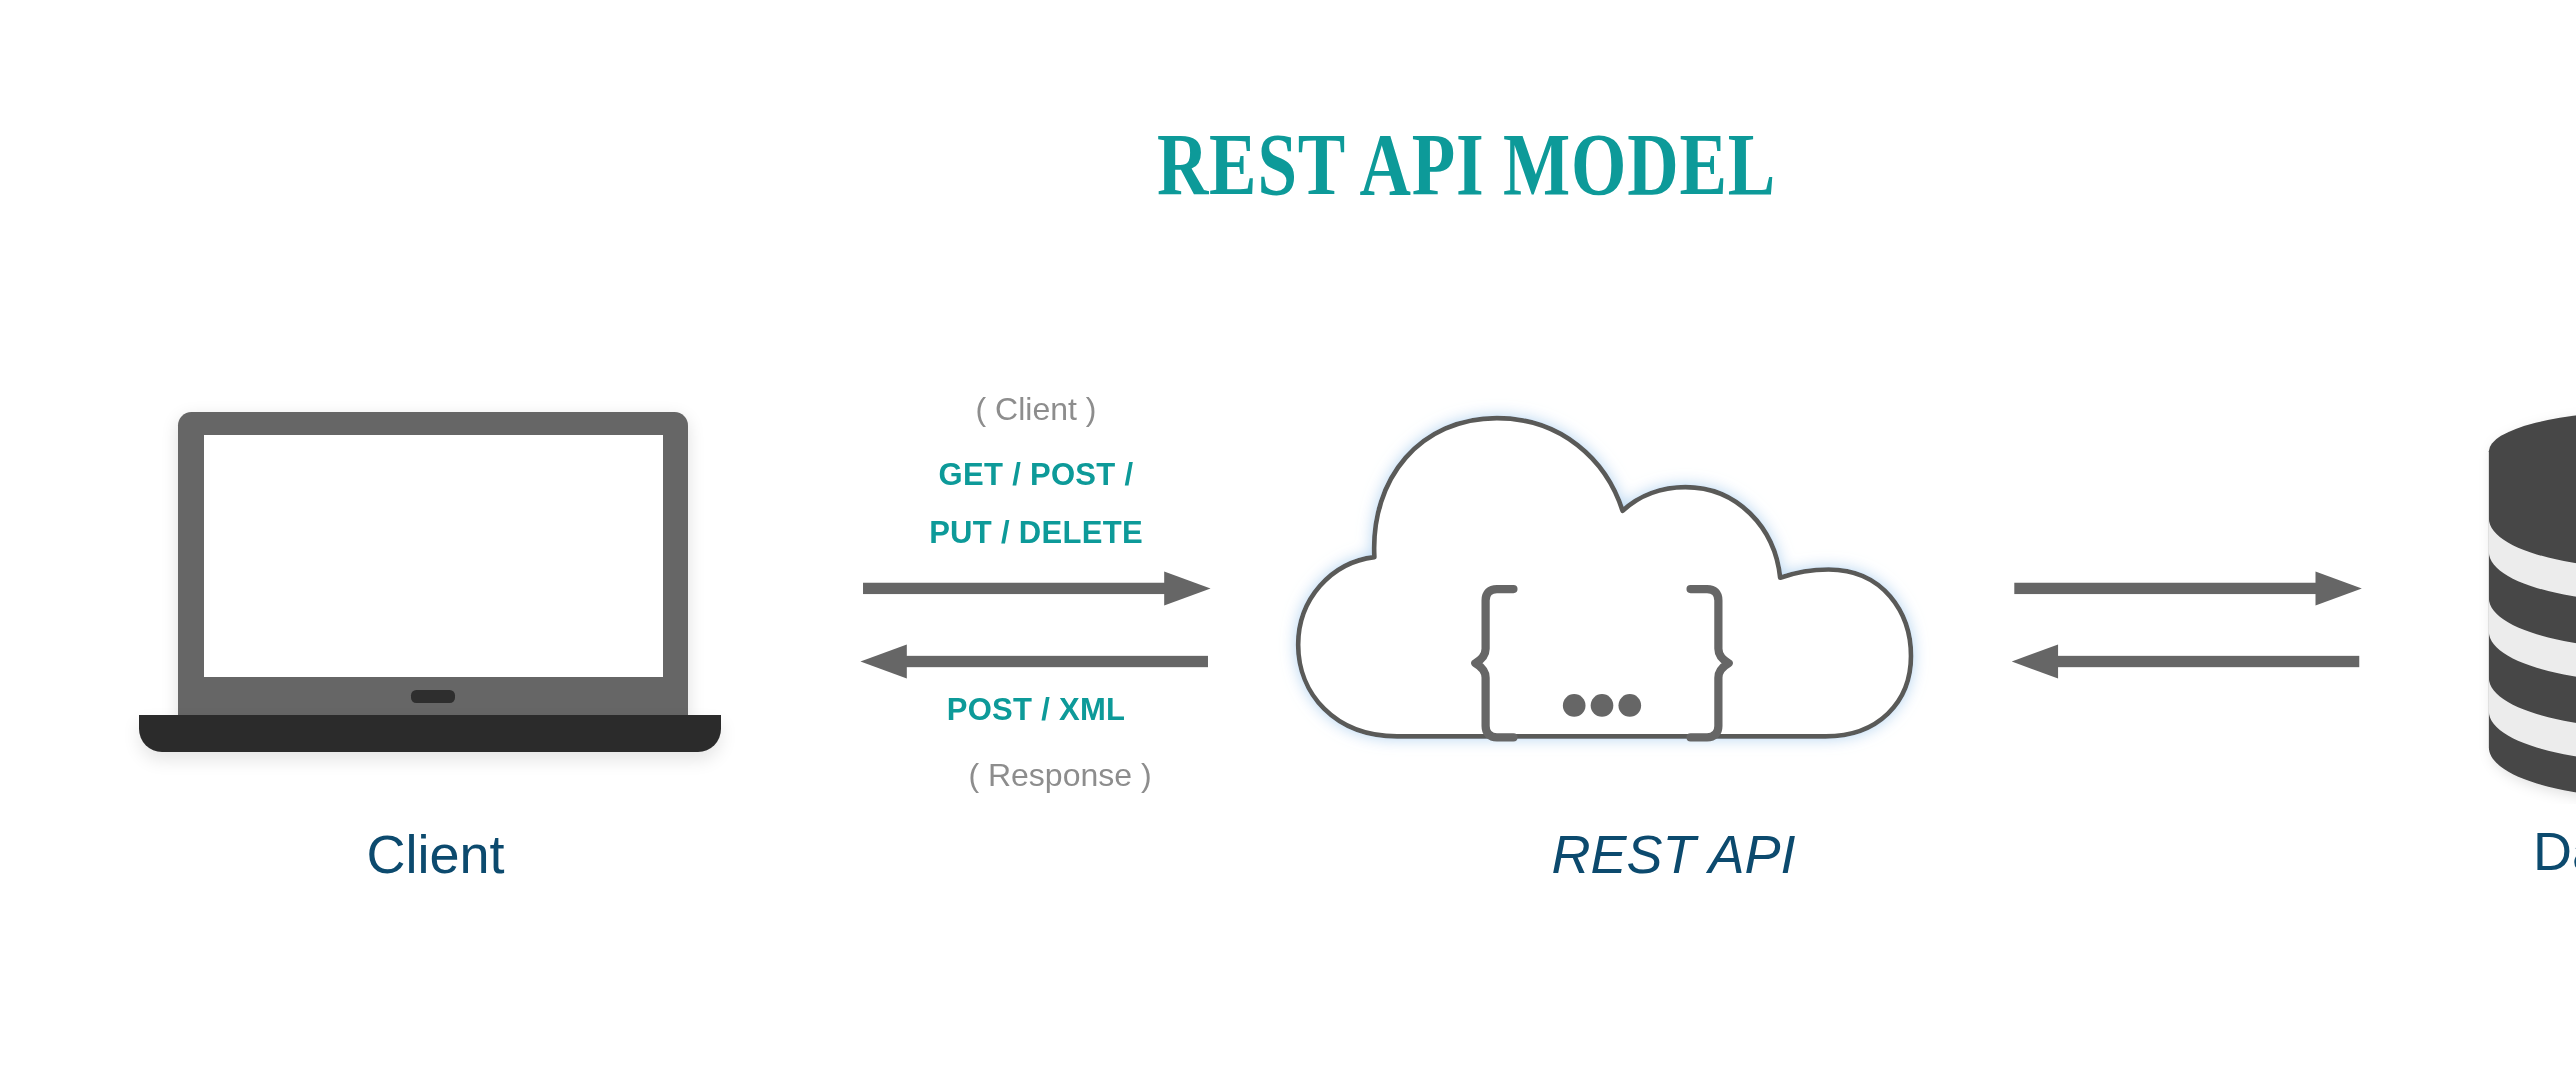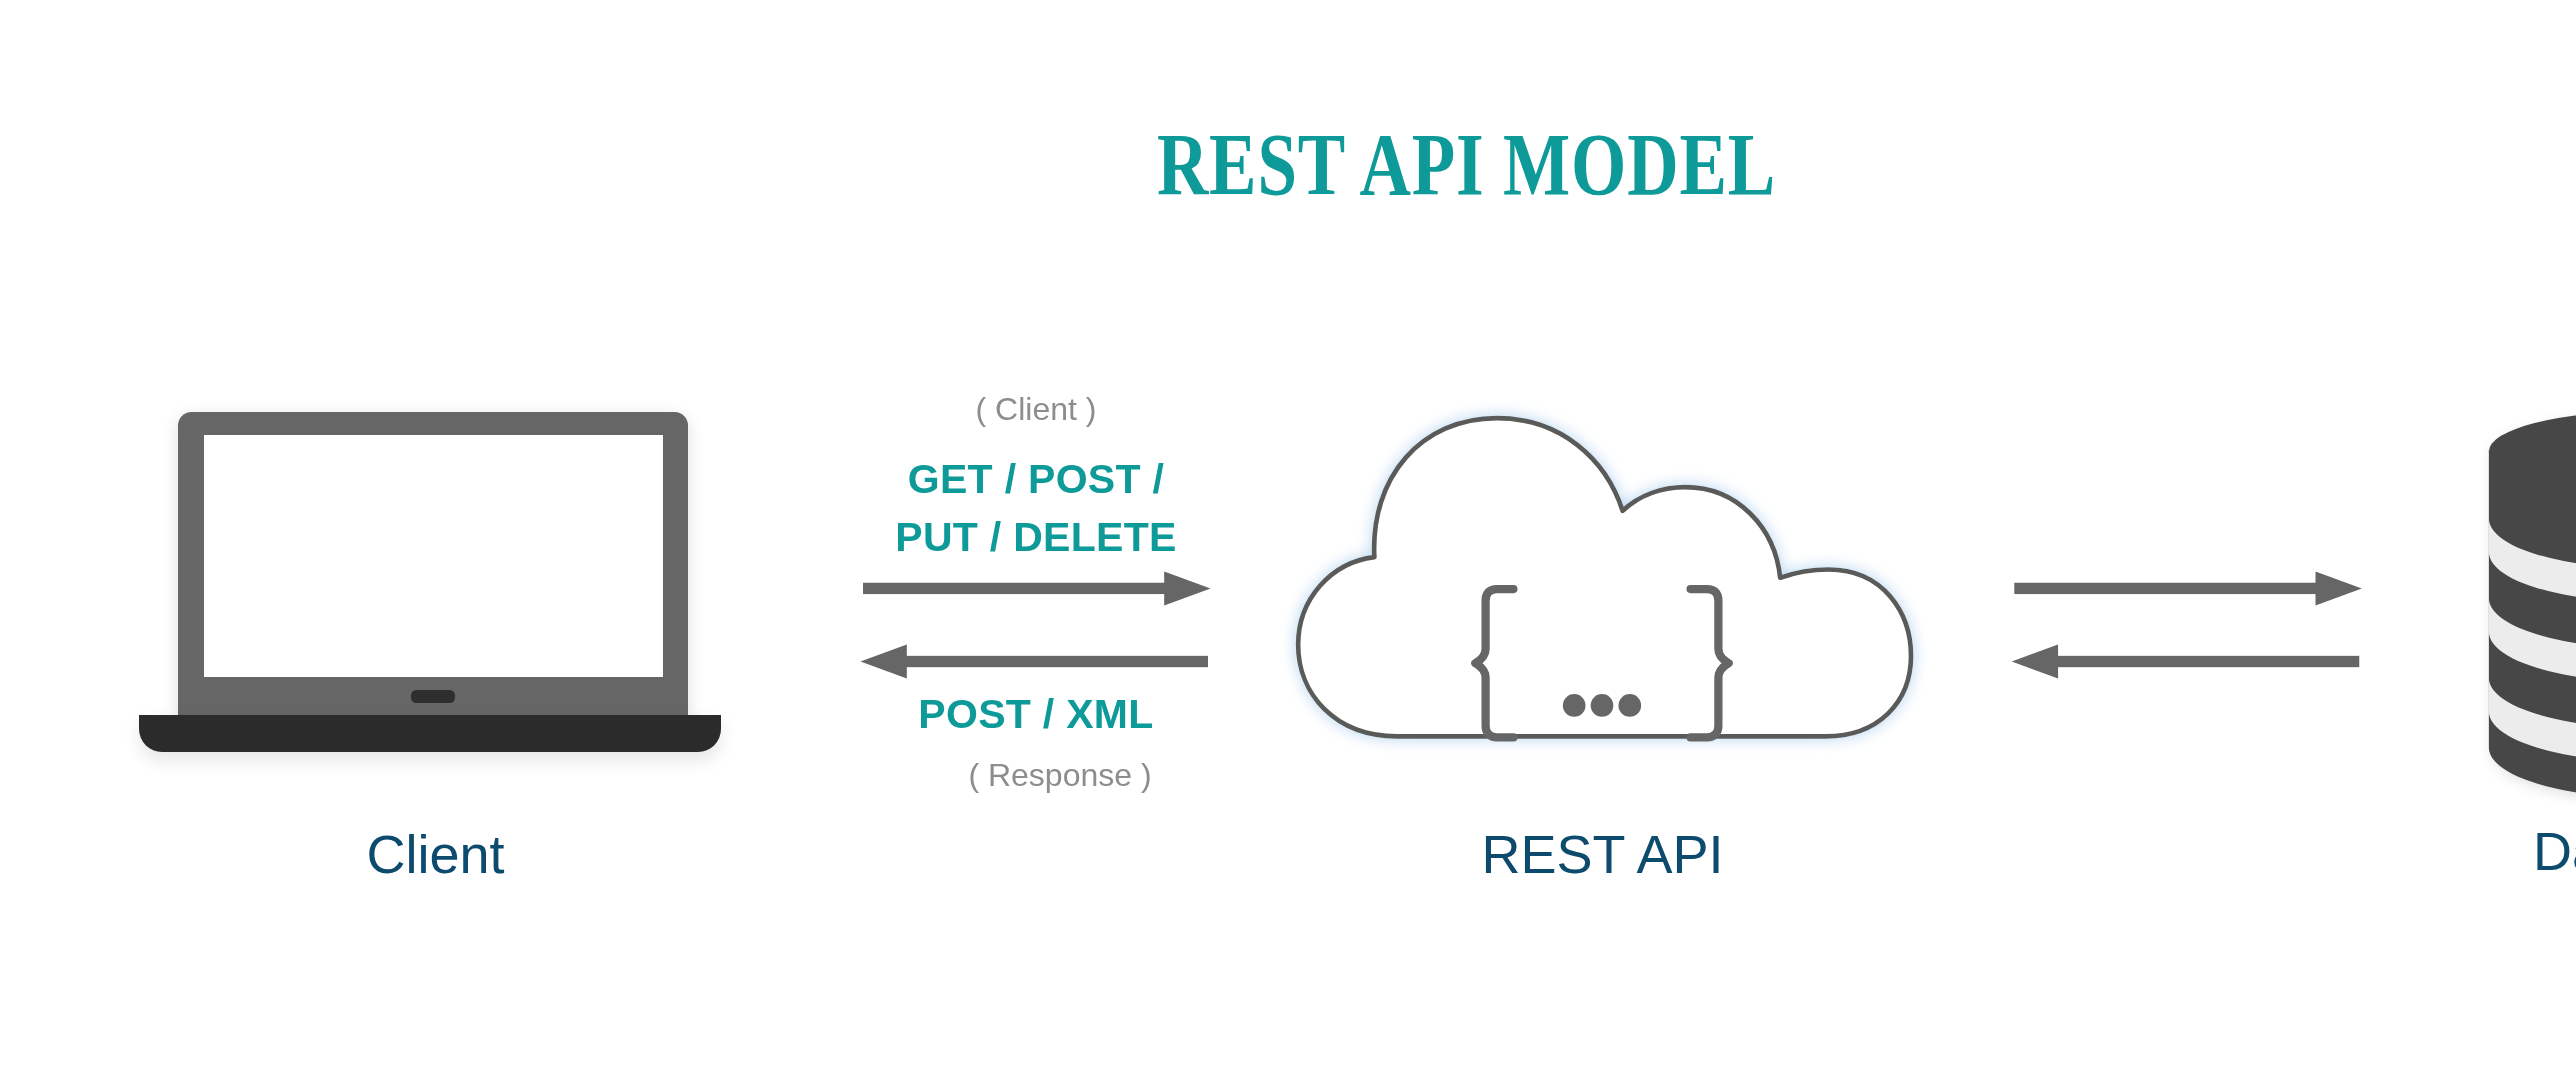--- a/index.html
+++ b/index.html
@@ -135,34 +135,34 @@
     white-space: nowrap;
     line-height: 1;
   }
   .ann-muted {
     color: #8d8d8d;
     font-size: 32px;
     font-weight: 400;
   }
   .ann-teal {
     color: #0d9a99;
-    font-size: 41px;
+    font-size: 31px;
     font-weight: 700;
     letter-spacing: 0.3px;
   }
 
   .ann-request   { left: 840px; top: 393px; }
   .ann-methods-1 { left: 840px; top: 459px; }
   .ann-methods-2 { left: 840px; top: 517px; }
   .ann-payload   { left: 840px; top: 694px; }
   .ann-response  { left: 864px; top: 759px; }
 
   
   .label-client   { left: 178px;  top: 827px; width: 515px; }
-  .label-restapi  { left: 1345px; top: 827px; width: 515px; }
+  .label-restapi  { left: 1416px; top: 827px; width: 515px; font-style: italic; }
   .label-database { left: 2391px; top: 824px; width: 515px; }
 </style>
 </head>
 <body>
 
 <div class="stage">
 
   <div class="title">REST API MODEL</div>
 
   <div class="laptop">

